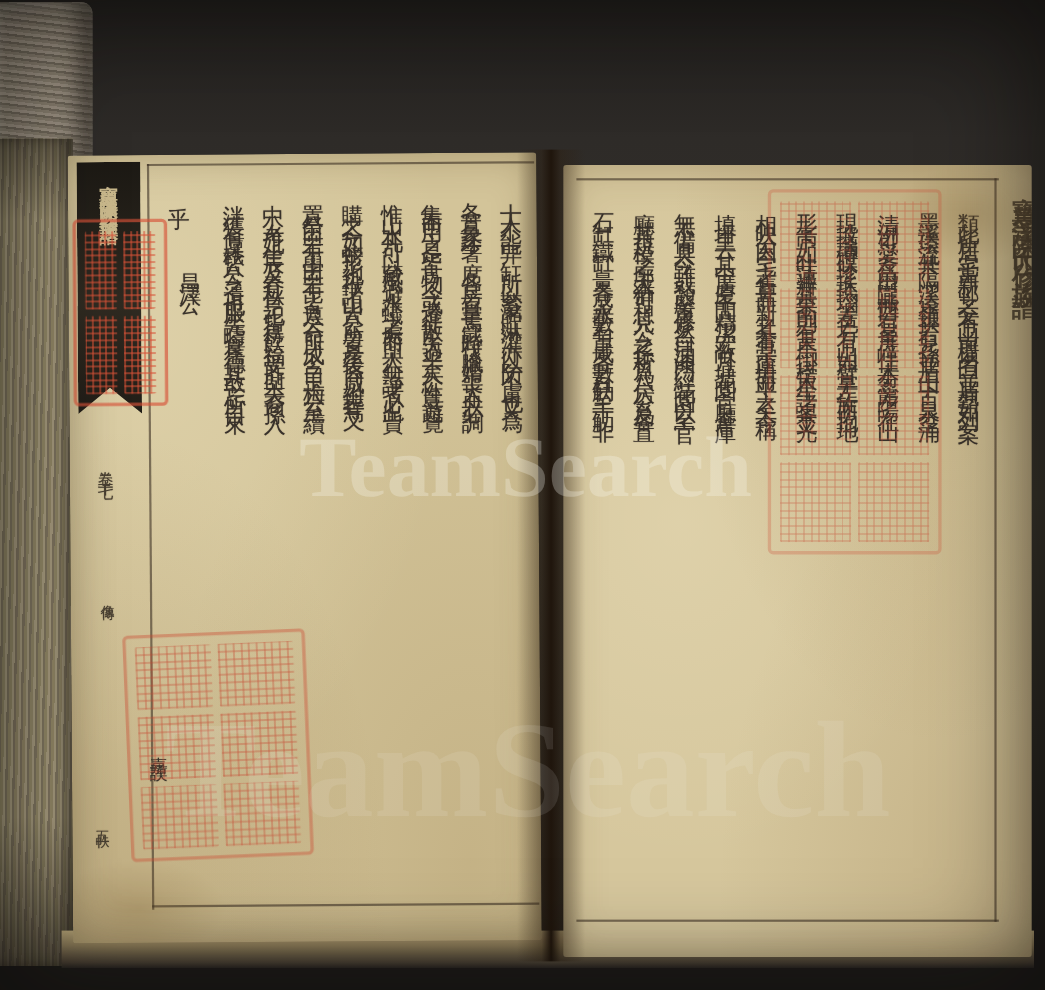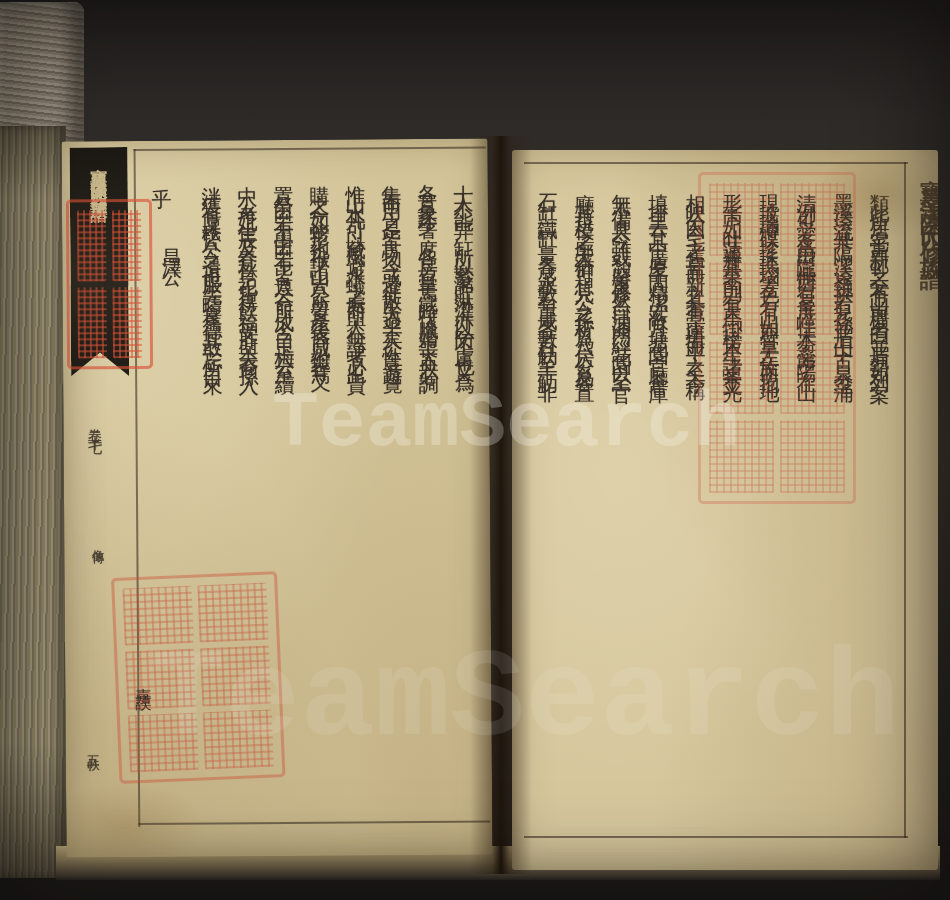--- a/index.html
+++ b/index.html
@@ -89,21 +89,21 @@
     border-radius:2px;min-height:26px;
   }
   #seal-band{left:4px;top:58px;width:64px;height:148px;grid-template-columns:repeat(2,1fr);border-color:rgba(215,82,55,.65);}
   #seal-band .c{background:
       repeating-linear-gradient(0deg,rgba(215,82,55,.55) 0 1.8px,transparent 1.8px 6px),
       repeating-linear-gradient(90deg,rgba(215,82,55,.55) 0 1.8px,transparent 1.8px 6px);}
   #seal-left{left:50px;top:434px;width:144px;height:184px;grid-template-columns:repeat(2,1fr);transform:rotate(-2deg);opacity:.8;}
   #seal-right{left:186px;top:22px;width:136px;height:310px;grid-template-columns:repeat(2,1fr);opacity:.55;}
   
   .watermark{
-    position:absolute;z-index:6;pointer-events:none;font-family:Liberation Mono, monospace;
+    position:absolute;z-index:6;pointer-events:none;font-family:Liberation Serif, serif;
     font-weight:bold;color:rgba(250,250,245,.27);
   }
   #wm-main{left:272px;top:380px;font-size:78px;}
   #wm-2{left:150px;top:630px;font-size:125px;color:rgba(250,250,245,.11);}
   .vignette{
     position:absolute;inset:0;z-index:8;pointer-events:none;
     box-shadow:inset 0 0 90px 12px rgba(10,8,6,.55);
   }
   .stain{position:absolute;pointer-events:none;border-radius:50%;}
 </style>

